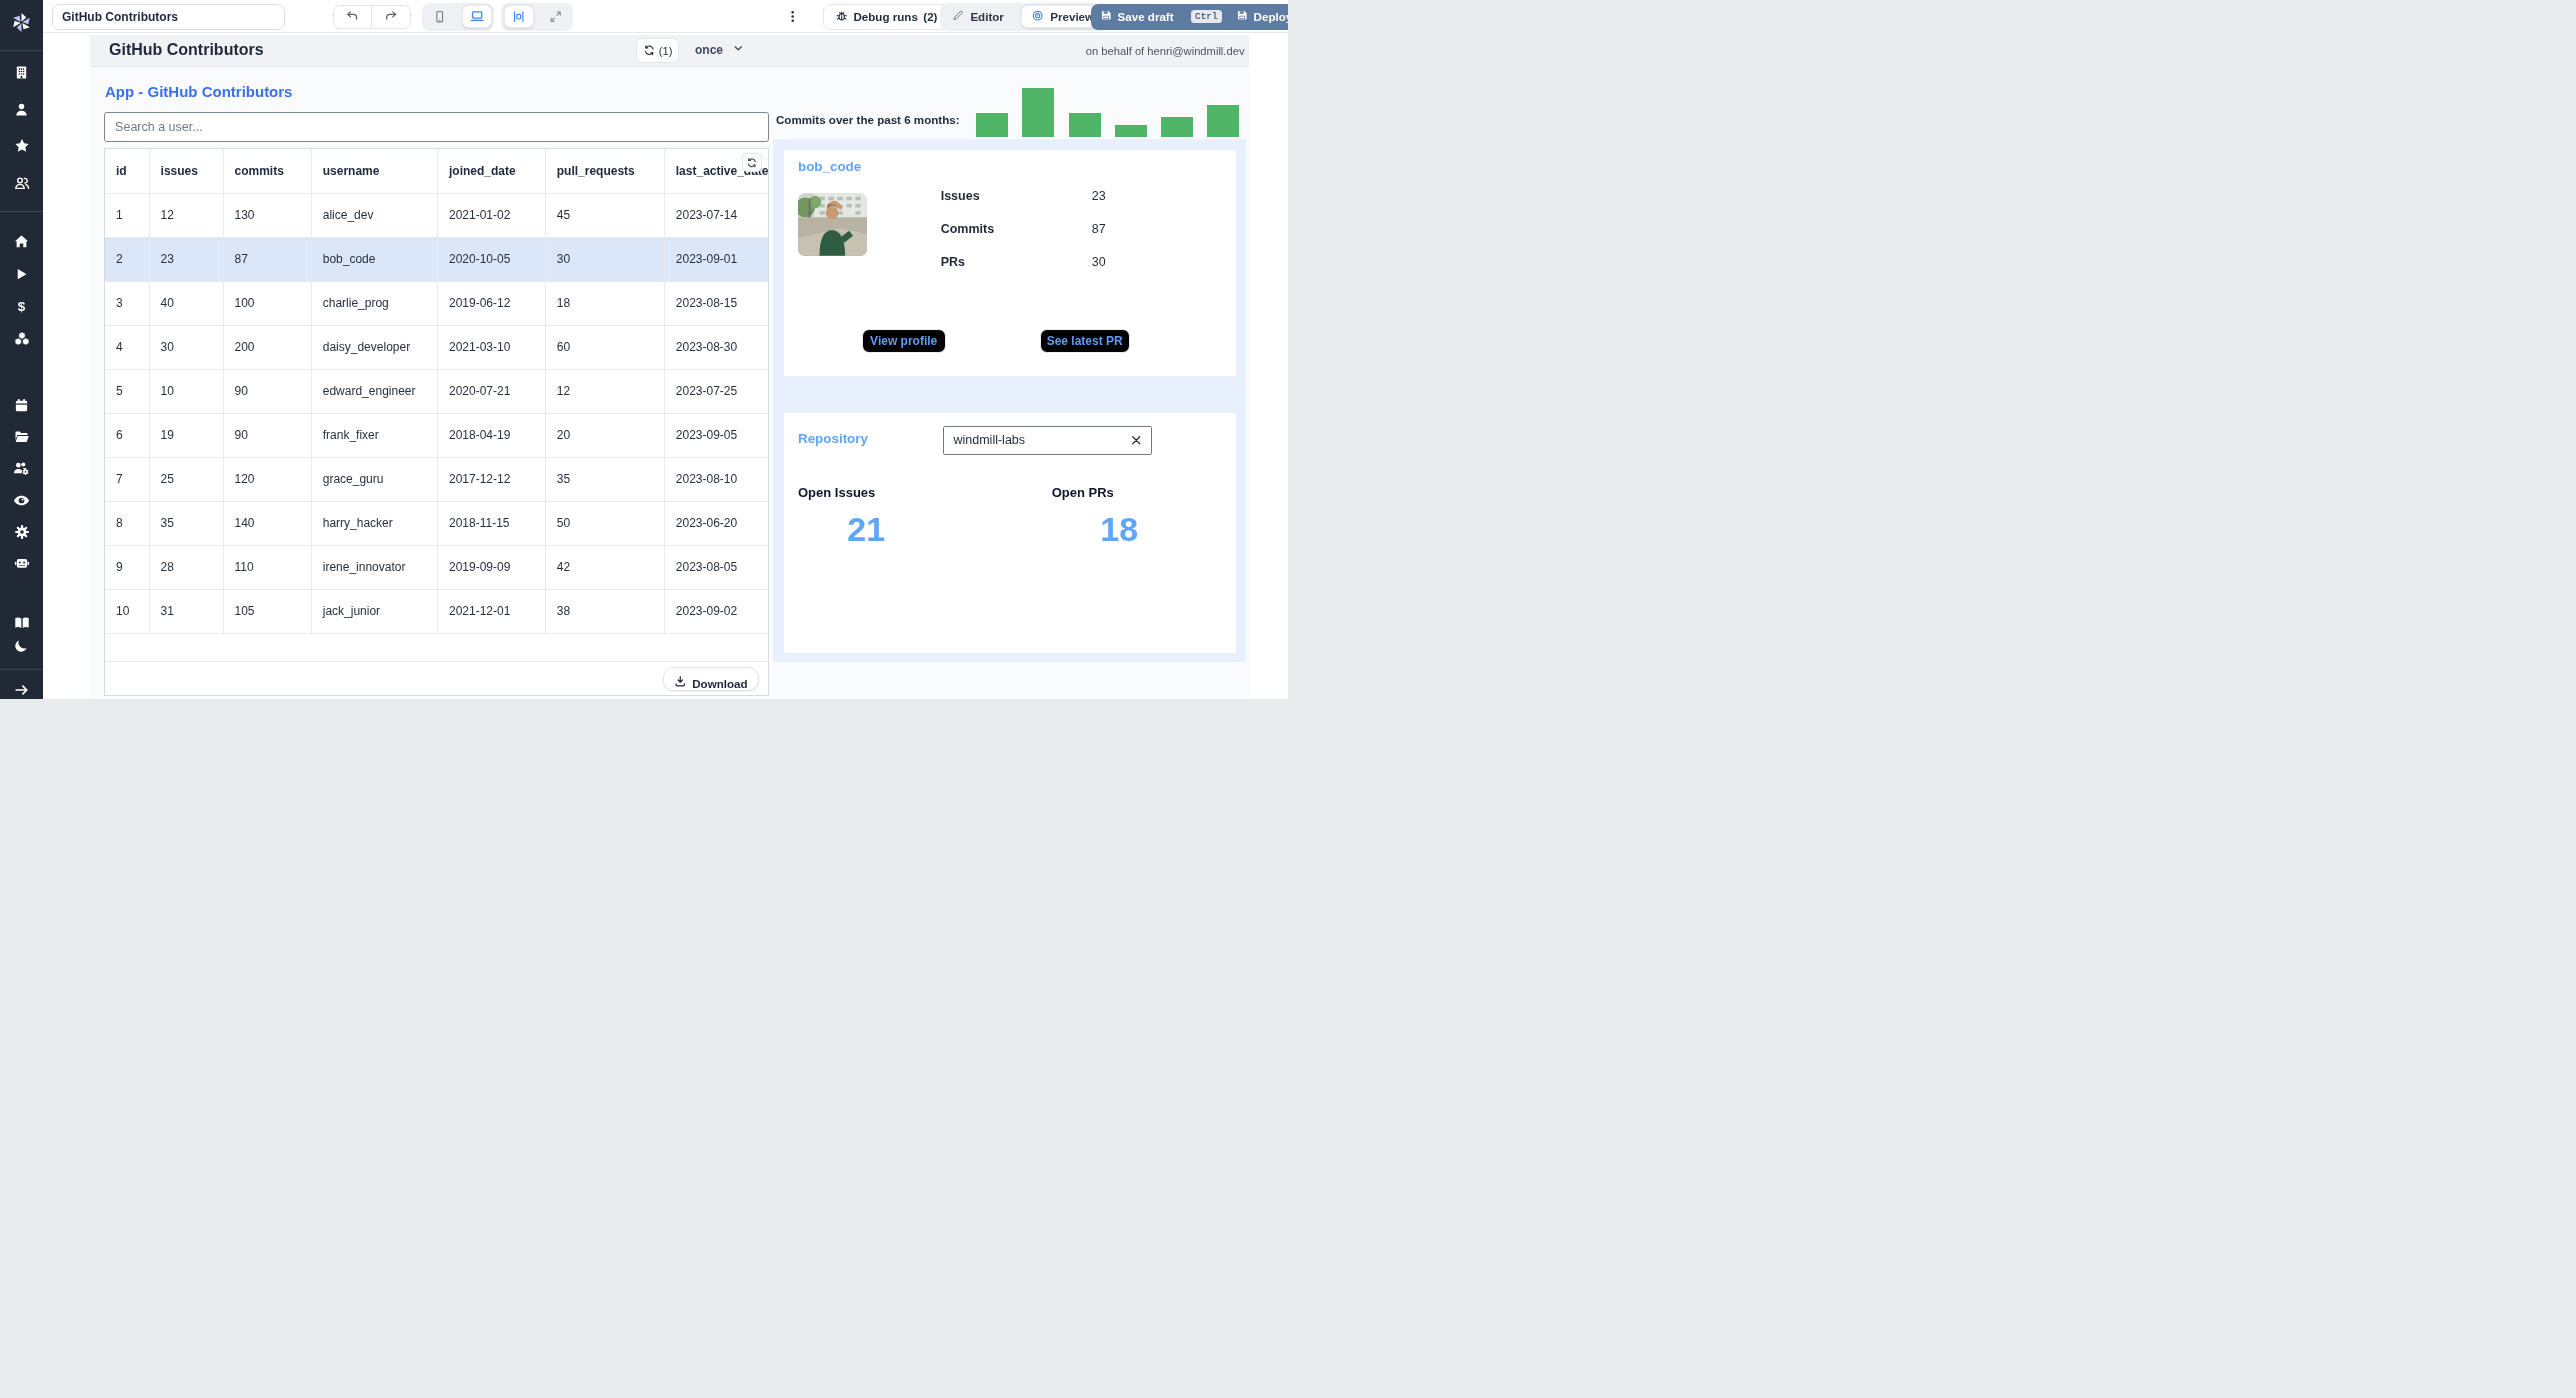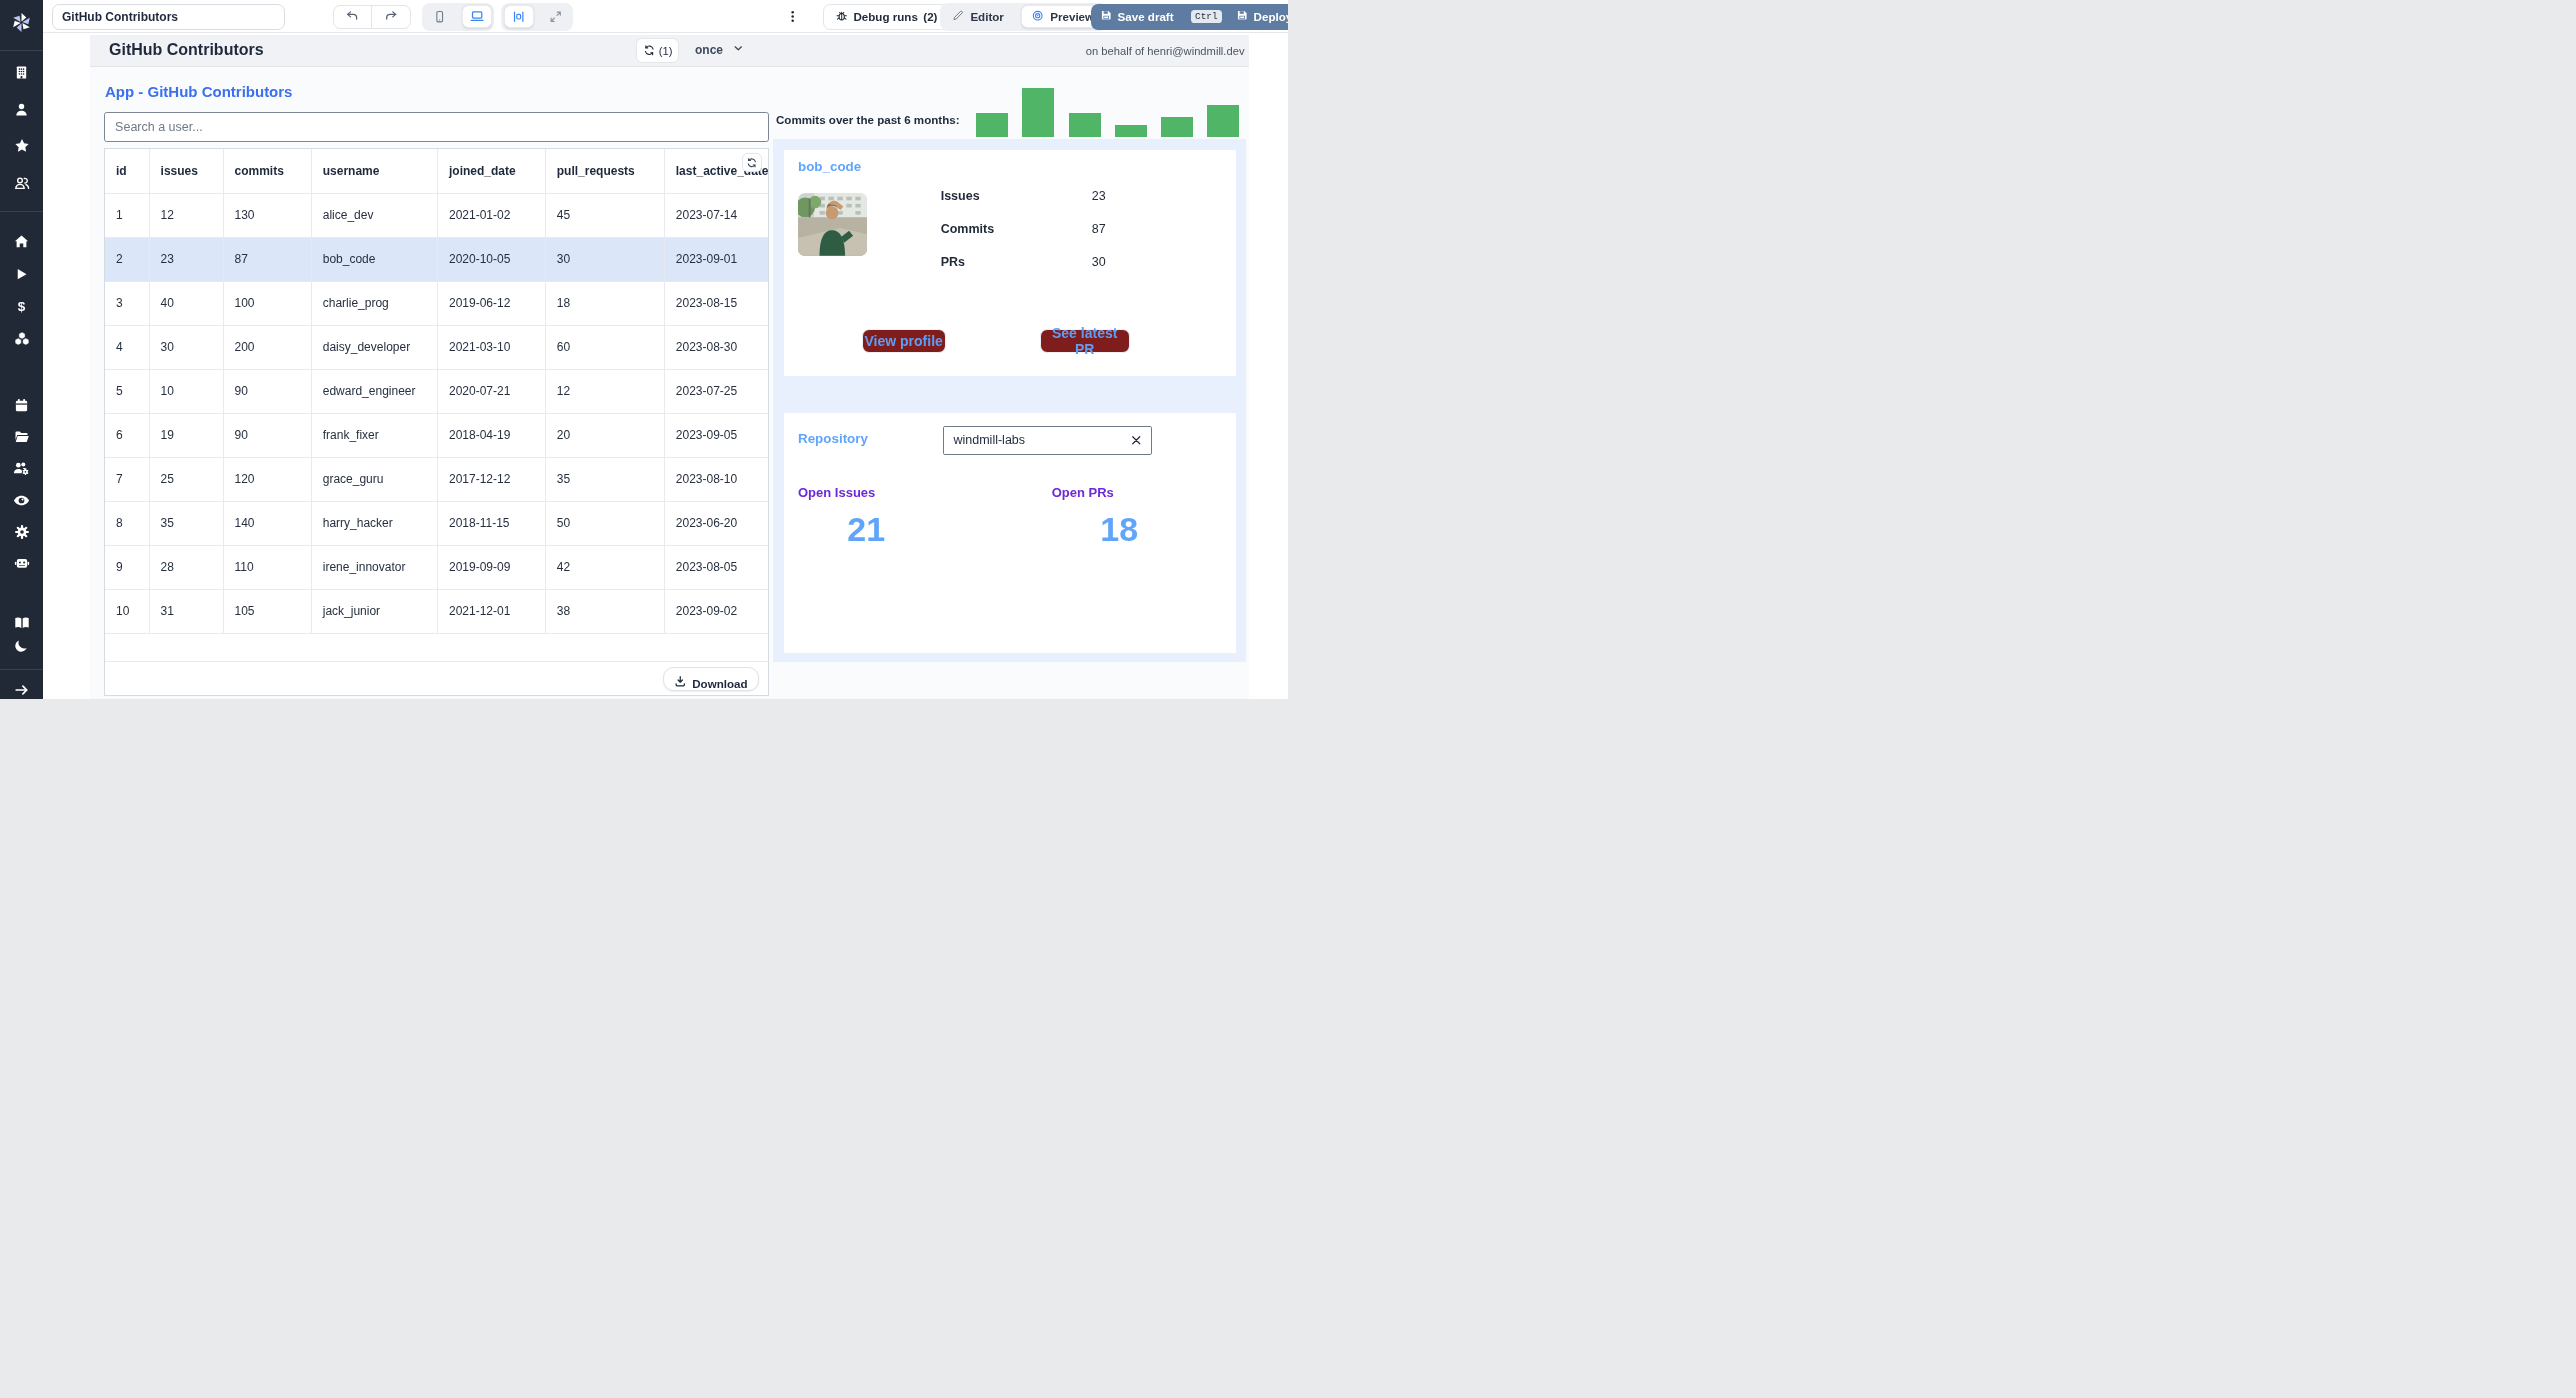--- a/index.html
+++ b/index.html
@@ -72,26 +72,26 @@
 
   
   .blue-panel { position:absolute; left:683px; top:72px; width:473px; height:523px; background:#e7f0fc; }
   .card { position:absolute; left:10.7px; width:452px; background:#fff; }
   .card1 { top:10.7px; height:226px; }
   .card2 { top:274px; height:240px; }
   .card-heading { position:absolute; left:14.3px; font-size:13.4px; font-weight:bold; color:#60a5fa; }
   .avatar { position:absolute; left:14.3px; top:43px; width:69px; height:63px; border-radius:7.2px; overflow:hidden; }
   .stat-row { position:absolute; left:157px; width:268px; font-size:12.5px; color:#1f2937; }
   .stat-label { display:inline-block; width:151px; font-weight:bold; }
-  .pill-btn { position:absolute; top:179px; height:24px; display:flex; align-items:center; justify-content:center; background:#7f1d1d; border:0.9px solid #eef2f7; border-radius:7.2px; font-size:14px; color:#5f9df5; font-weight:bold; cursor:pointer; }
+  .pill-btn { position:absolute; top:179px; height:24px; display:flex; align-items:center; justify-content:center; background:#000000; border:0.9px solid #eef2f7; border-radius:7.2px; font-size:12px; color:#5f9df5; font-weight:bold; cursor:pointer; }
   .btn-vp { left:78px; width:84px; } .btn-pr { left:256px; width:90px; }
   .repo-input-wrap { position:absolute; left:159px; top:12.5px; width:209px; height:29px; }
   .repo-input { width:100%; height:100%; border:1.3px solid #707a87; border-radius:1.8px; background:#fff; padding:0 27px 0 9.8px; font-family:"Liberation Sans",sans-serif; font-size:12.5px; color:#1e293b; outline:none; }
   .repo-clear { position:absolute; right:7.2px; top:6.3px; width:16px; height:16px; display:flex; align-items:center; justify-content:center; cursor:pointer; }
-  .metric-label { position:absolute; top:72px; font-size:13px; font-weight:bold; color:#6d28d9; }
+  .metric-label { position:absolute; top:72px; font-size:13px; font-weight:bold; color:#0f172a; }
   .ml0 { left:14.3px; } .ml1 { left:268px; }
   .metric-value { position:absolute; top:97px; width:81px; text-align:center; font-size:34px; font-weight:bold; color:#60a5fa; }
   .mv0 { left:42px; } .mv1 { left:295px; }
 </style>
 </head>
 <body>
 
 <div class="screen">
 
   <aside class="sidebar">

